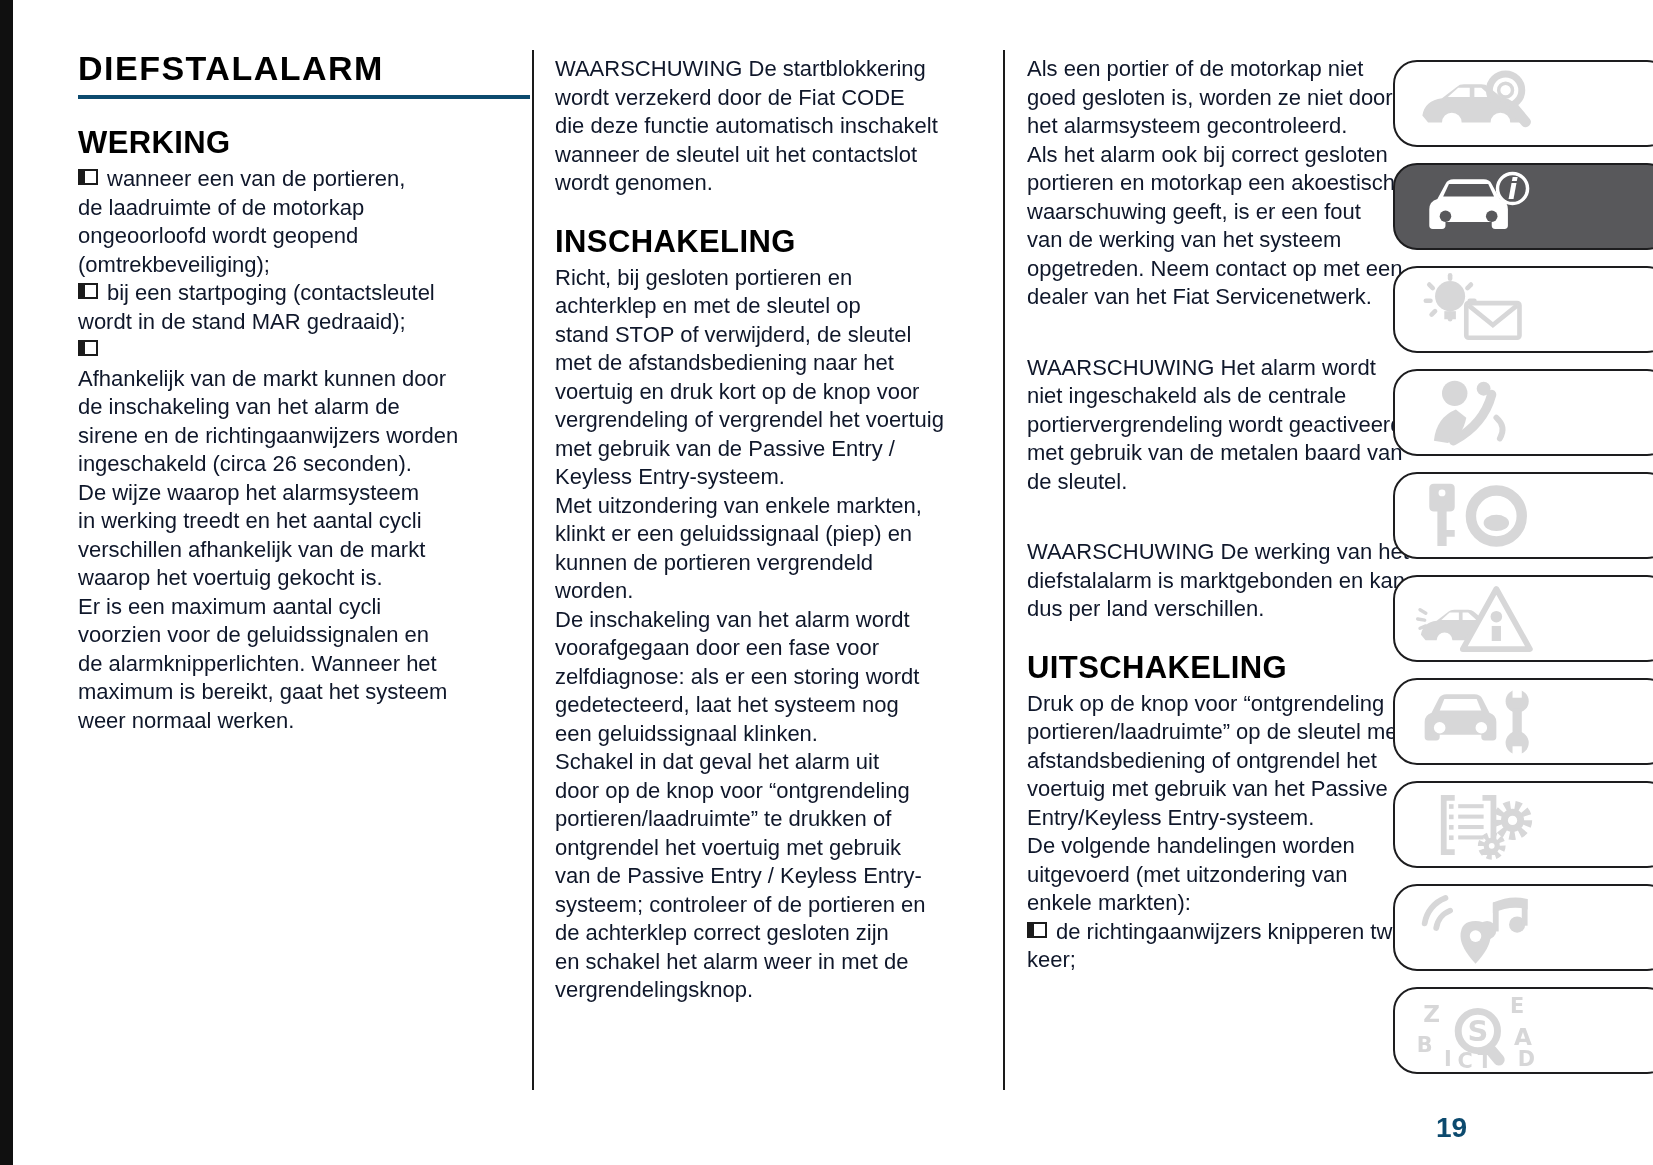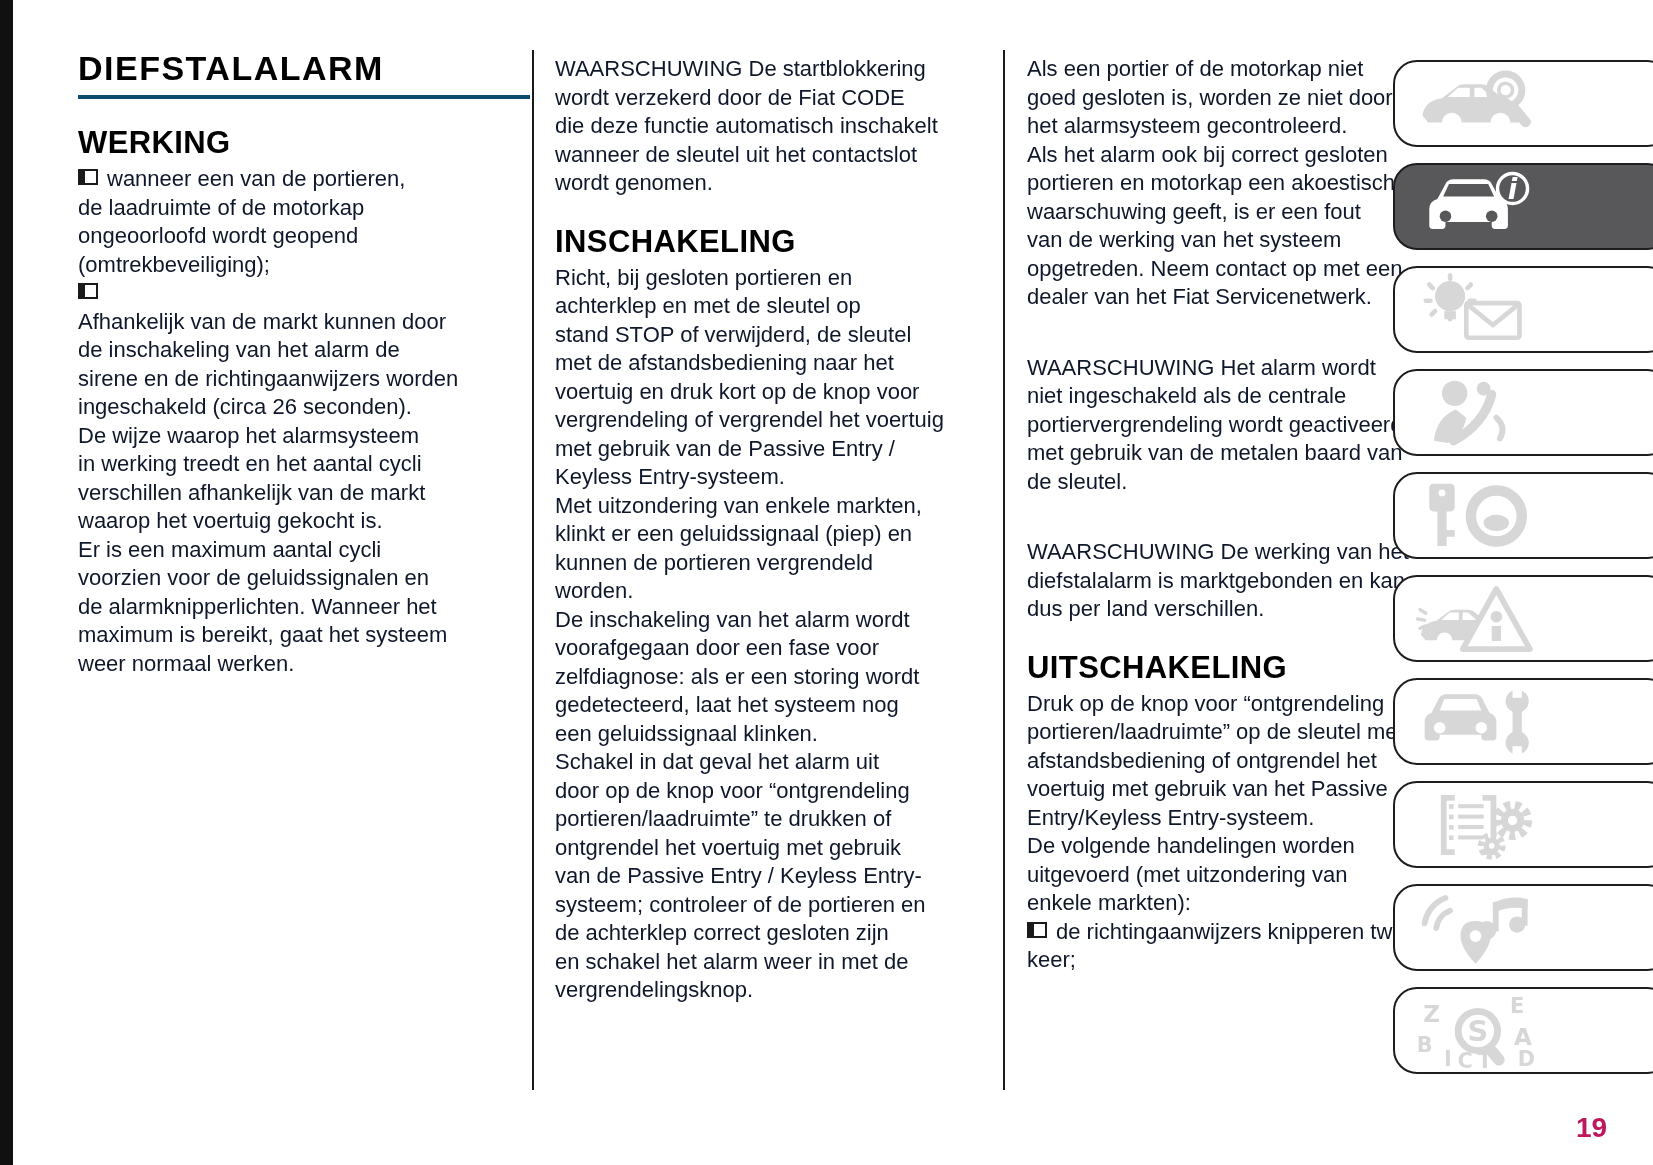--- a/index.html
+++ b/index.html
@@ -44,36 +44,38 @@
   }
   .nav-box.active{background:#58585b;}
   .nav-box svg{position:absolute;left:20px;top:50%;transform:translateY(-50%);}
   .fg{fill:#d7d7d8;}
   .cutd{fill:#ffffff;}
   .sfg{stroke:#d7d7d8;fill:none;}
   .nav-box.active .fg{fill:#ffffff;}
   .nav-box.active .cutd{fill:#58585b;}
   .icon-text{font-family:"DejaVu Sans", sans-serif;font-weight:bold;}
   .page-number{
-    position:absolute;left:1576px;top:1112px;
-    font-size:28px;font-weight:bold;color:#be185d;
+    position:absolute;left:1436px;top:1112px;
+    font-size:28px;font-weight:bold;color:#0c4a6e;
   }
 </style>
 </head>
 <body>
 
 <div class="spine"></div>
 
 <div class="col" id="col-0">
     <h1>DIEFSTALALARM</h1>
     <h2>WERKING</h2>
     <p class="body"><span class="sq"></span><span class="bt">wanneer een van de portieren,
 de laadruimte of de motorkap
 ongeoorloofd wordt geopend
 (omtrekbeveiliging);</span></p>
+    <p class="body"><span class="sq"></span><span class="bt">bij een startpoging (contactsleutel
+wordt in de stand MAR gedraaid);</span></p>
     <p class="body"><span class="sq"></span></p>
     <p class="body">Afhankelijk van de markt kunnen door
 de inschakeling van het alarm de
 sirene en de richtingaanwijzers worden
 ingeschakeld (circa 26 seconden).
 De wijze waarop het alarmsysteem
 in werking treedt en het aantal cycli
 verschillen afhankelijk van de markt
 waarop het voertuig gekocht is.
 Er is een maximum aantal cycli

